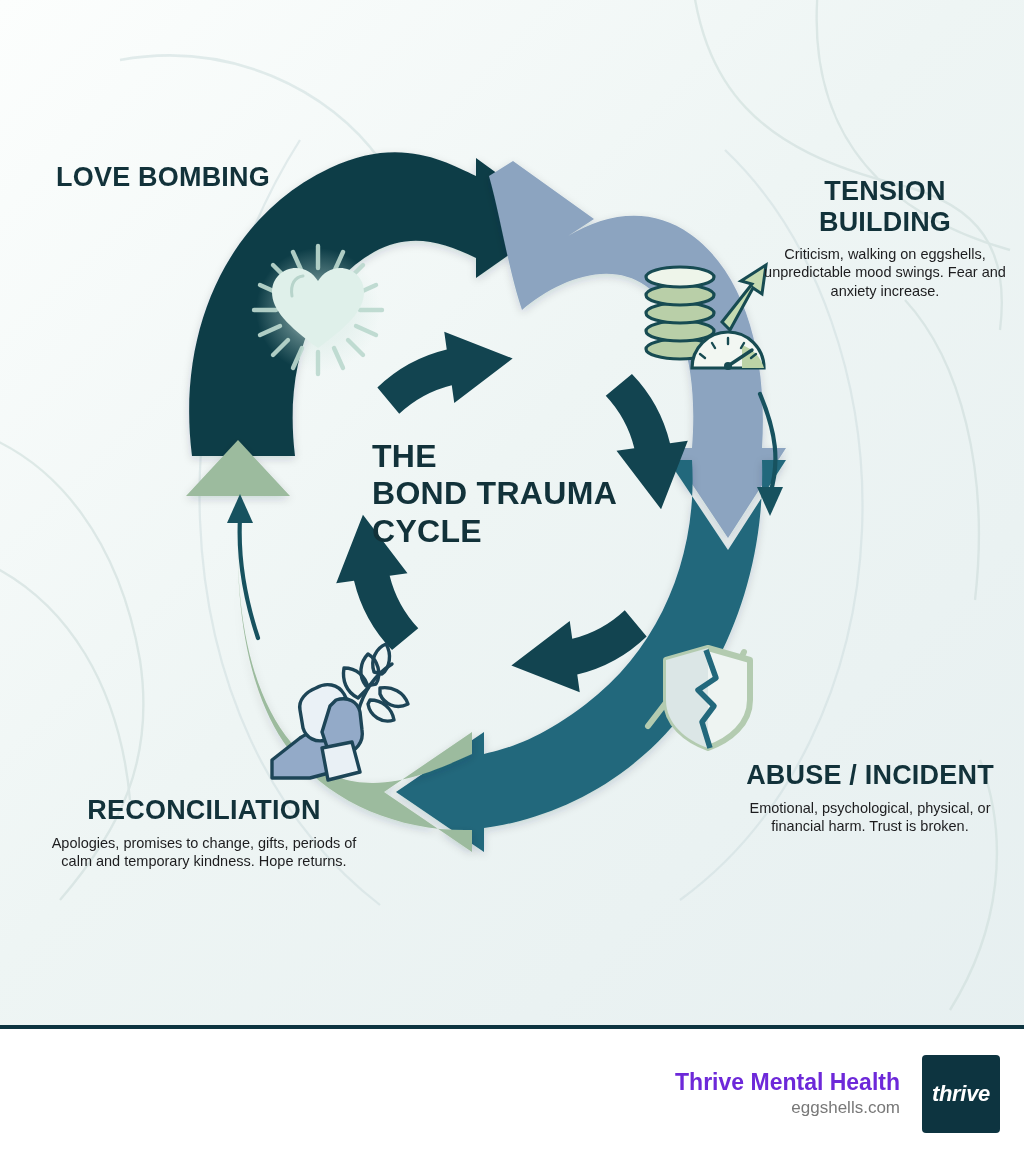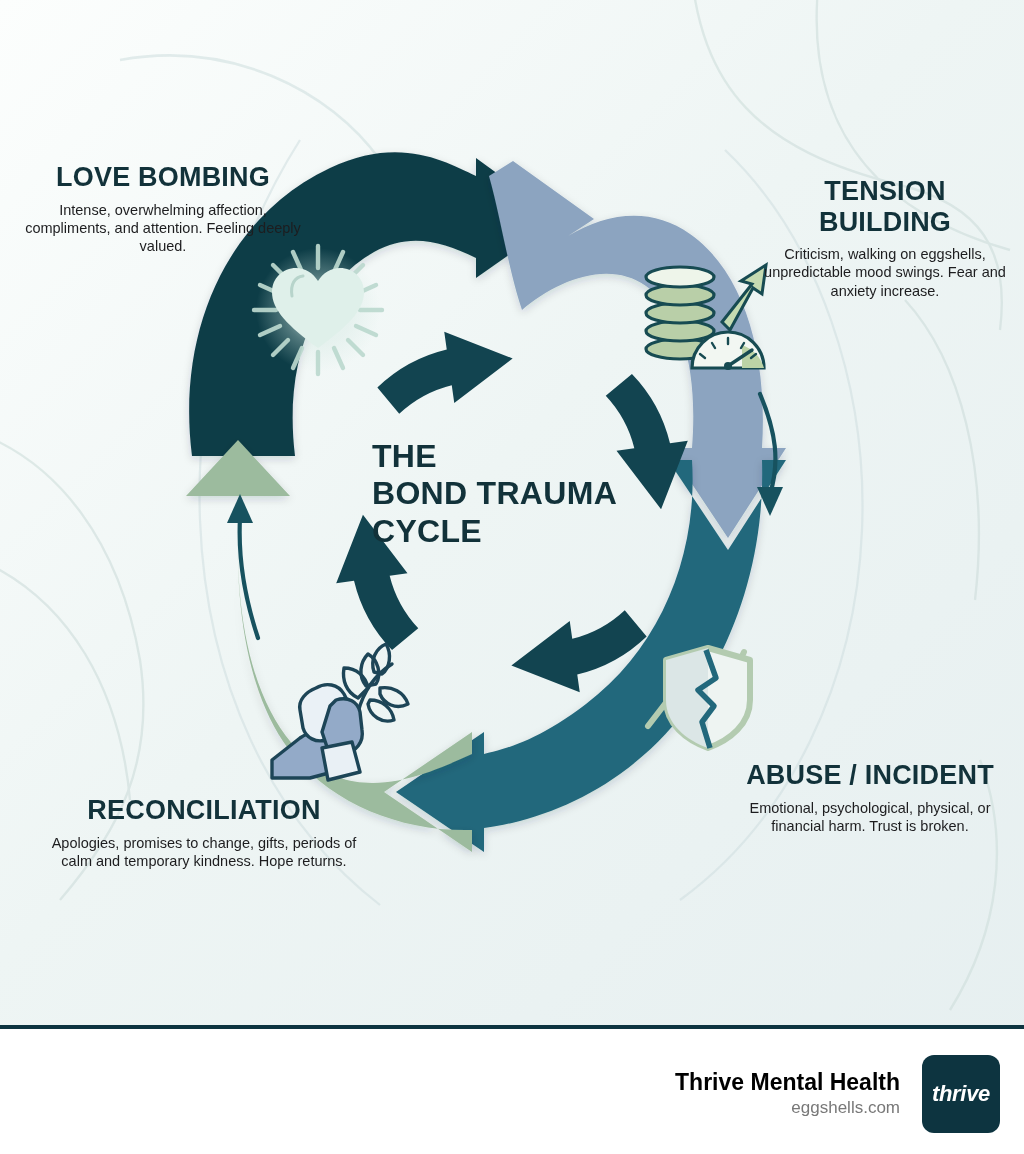--- a/index.html
+++ b/index.html
@@ -94,33 +94,33 @@
     display: flex;
     align-items: center;
     gap: 22px;
   }
   #brand-text {
     text-align: right;
   }
   #brand-name {
     font-size: 23px;
     font-weight: bold;
-    color: #000000;
+    color: #6d28d9;
     line-height: 1.2;
   }
   #brand-url {
     font-size: 17px;
     color: #787878;
     line-height: 1.3;
     margin-top: 1px;
   }
   #brand-logo {
     width: 78px;
     height: 78px;
-    border-radius: 12px;
+    border-radius: 4px;
     background: #0d3440;
     display: flex;
     align-items: center;
     justify-content: center;
   }
   #brand-logo span {
     color: #ffffff;
     font-size: 22px;
     font-weight: bold;
     font-style: italic;
@@ -330,21 +330,20 @@
           <path fill="#93aac8" d="M 336 700 C 348 696 358 702 360 712
                    L 362 730 C 364 742 356 752 344 754
                    L 330 756 L 322 732 L 330 706 Z"></path>
           <path fill="#e9f0f5" d="M 322 748 L 352 742 L 360 772 L 328 780 Z"></path>
         </g>
       </g>
     </svg>
 
     <div class="label" id="label-love">
       <div class="title">LOVE BOMBING</div>
-      <div class="desc">Intense, overwhelming affection, compliments, and attention. Feeling deeply valued.</div>
     </div>
 
     <div class="label" id="label-tension">
       <div class="title">TENSION BUILDING</div>
       <div class="desc">Criticism, walking on eggshells, unpredictable mood swings. Fear and anxiety increase.</div>
     </div>
 
     <div class="label" id="label-recon">
       <div class="title">RECONCILIATION</div>
       <div class="desc">Apologies, promises to change, gifts, periods of calm and temporary kindness. Hope returns.</div>

